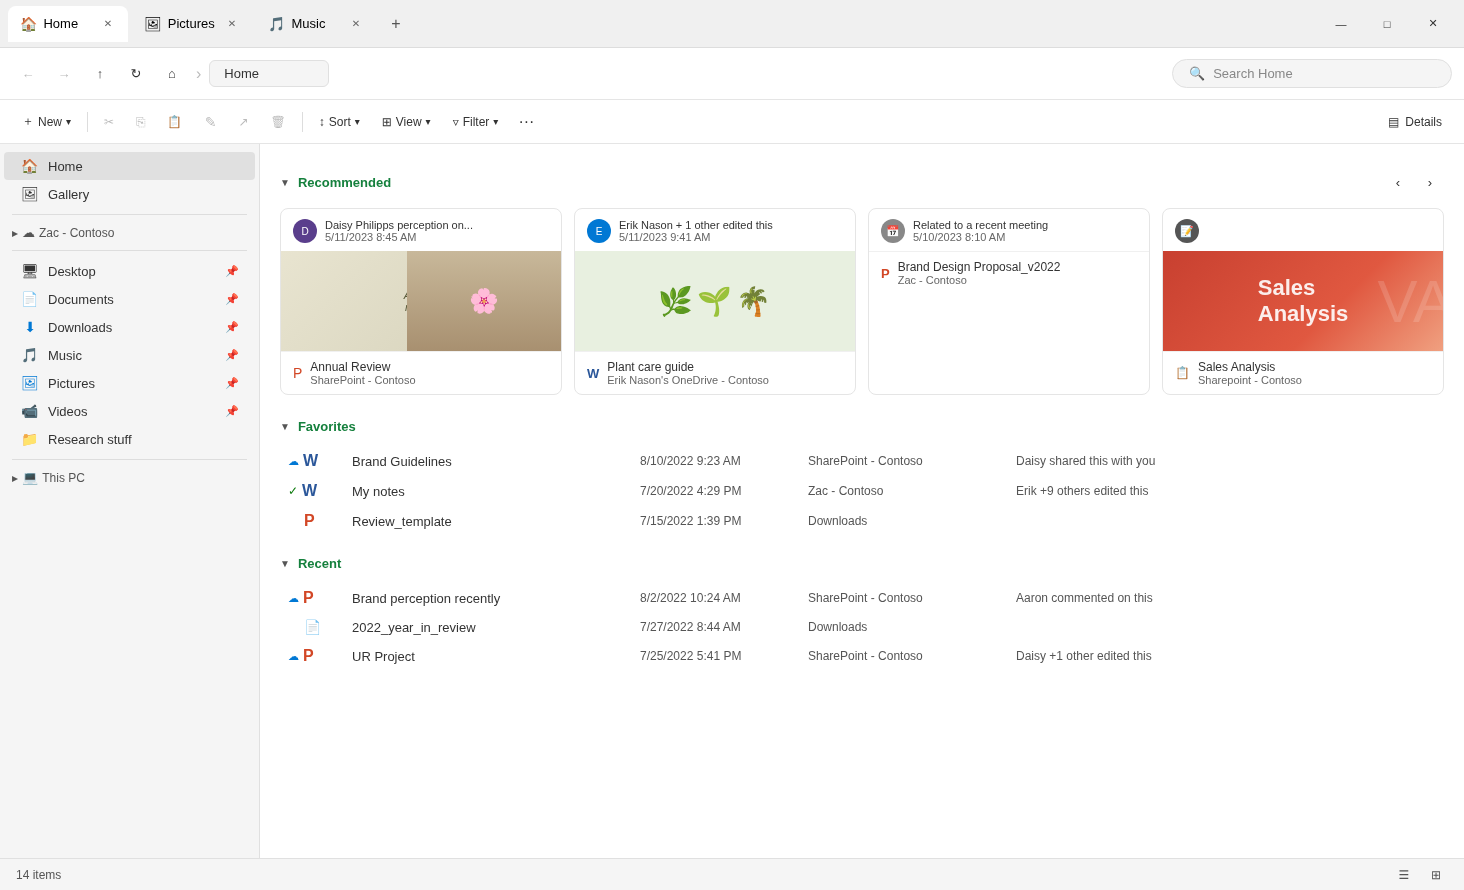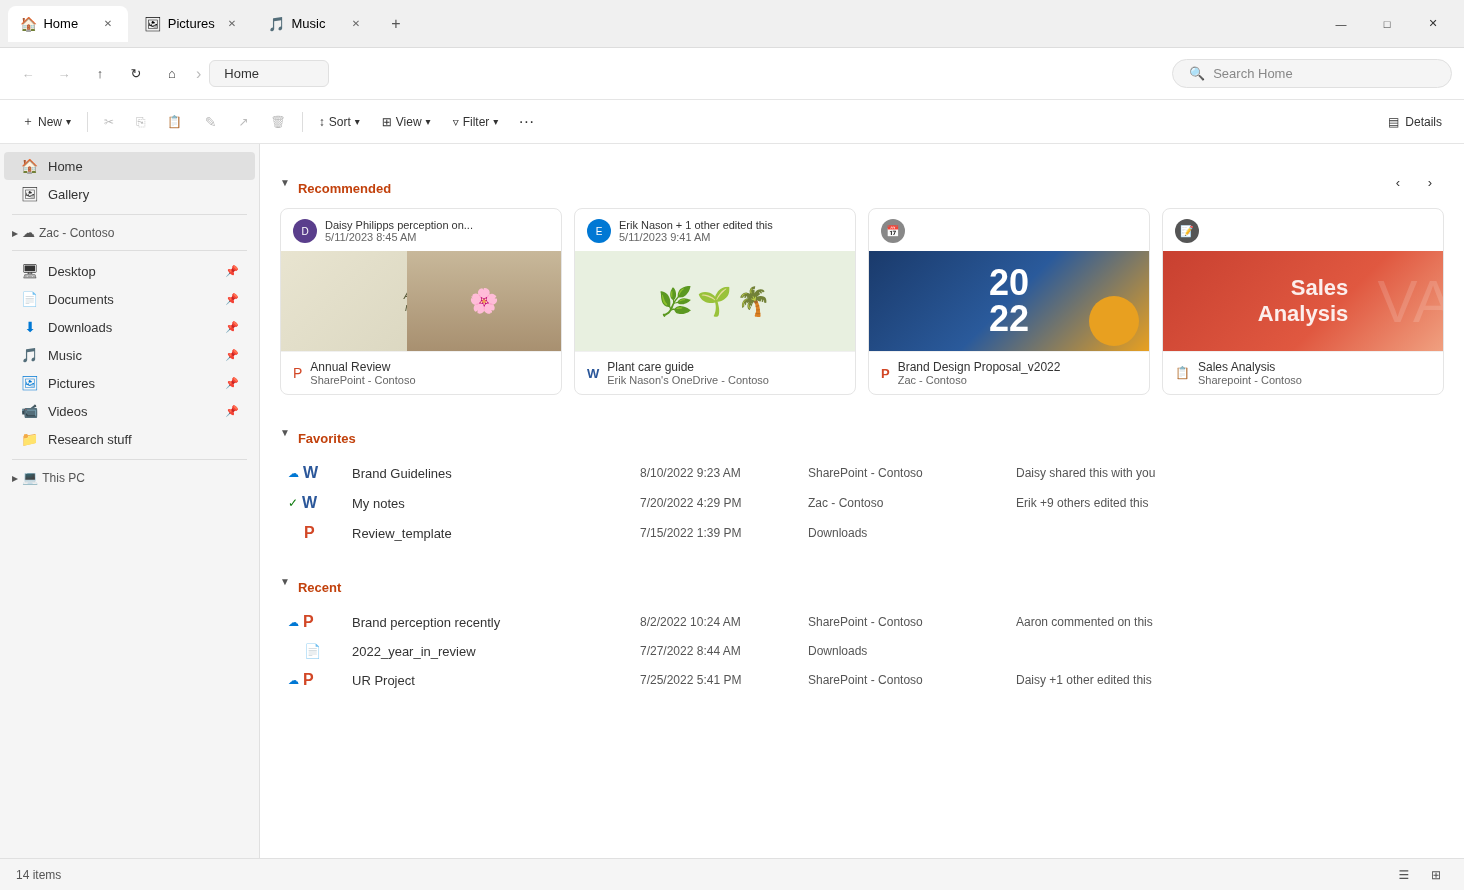--- a/index.html
+++ b/index.html
@@ -228,21 +228,21 @@
     
     .section-header {
       display: flex;
       align-items: center;
       gap: 8px;
       margin-bottom: 12px;
       margin-top: 8px;
       cursor: pointer;
     }
     .section-header .chevron { font-size: 10px; color: #555; }
-    .section-title { font-size: 13px; font-weight: 600; color: #c2410c; margin-top: 12px; }
+    .section-title { font-size: 13px; font-weight: 600; color: #15803d; }
     .section-nav {
       margin-left: auto;
       display: flex;
       gap: 4px;
     }
     .section-nav-btn {
       width: 28px;
       height: 28px;
       border-radius: 4px;
       display: flex;
@@ -356,21 +356,20 @@
       background: #e8a020;
       z-index: 1;
     }
     .card-thumb-sales {
       background: linear-gradient(135deg, #c84030 0%, #e05840 60%, #f0a080 100%);
       height: 100%;
       display: flex;
       align-items: center;
       justify-content: center;
       position: relative;
-      text-align: right;
     }
     .sales-text {
       color: rgba(255,255,255,0.9);
       font-size: 22px;
       font-weight: 700;
       z-index: 2;
     }
     .sales-watermark {
       position: absolute;
       right: -10px;
@@ -666,25 +665,23 @@
           <div class="card-footer-info">
             <div class="card-file-name">Plant care guide</div>
             <div class="card-file-meta">Erik Nason's OneDrive - Contoso</div>
           </div>
         </div>
       </div>
 
       <div class="card">
         <div class="card-header">
           <div class="card-avatar" style="background:#888;font-size:11px;">📅</div>
-        </div>
-        <div class="card-thumbnail">
-          <div class="card-thumb-brand">
-            <div class="brand-year">20<br>22</div>
-            <div class="brand-circle"></div>
+          <div class="card-meta">
+            <div class="card-meta-action">Related to a recent meeting</div>
+            <div class="card-meta-date">5/10/2023 8:10 AM</div>
           </div>
         </div>
         <div class="card-footer">
           <span class="card-footer-icon icon-ppt" style="font-weight:700;font-size:13px;">P</span>
           <div class="card-footer-info">
             <div class="card-file-name">Brand Design Proposal_v2022</div>
             <div class="card-file-meta">Zac - Contoso</div>
           </div>
         </div>
       </div>

